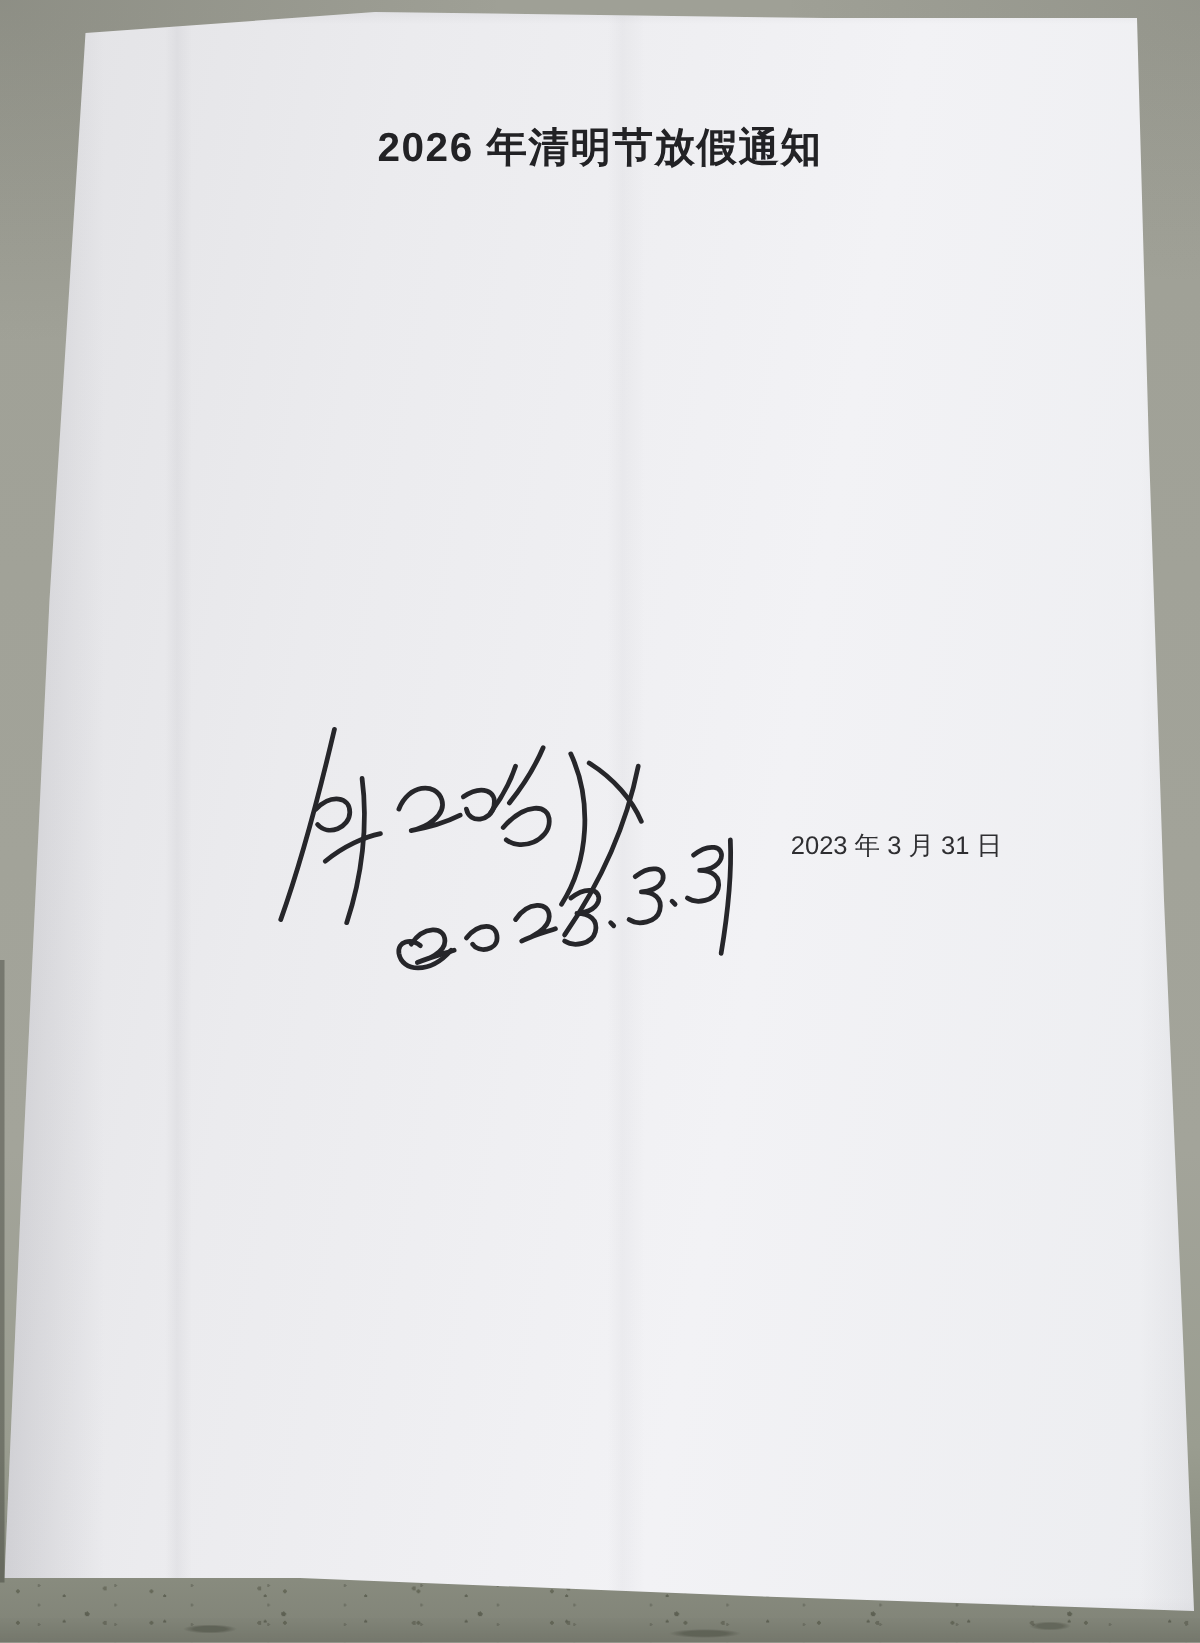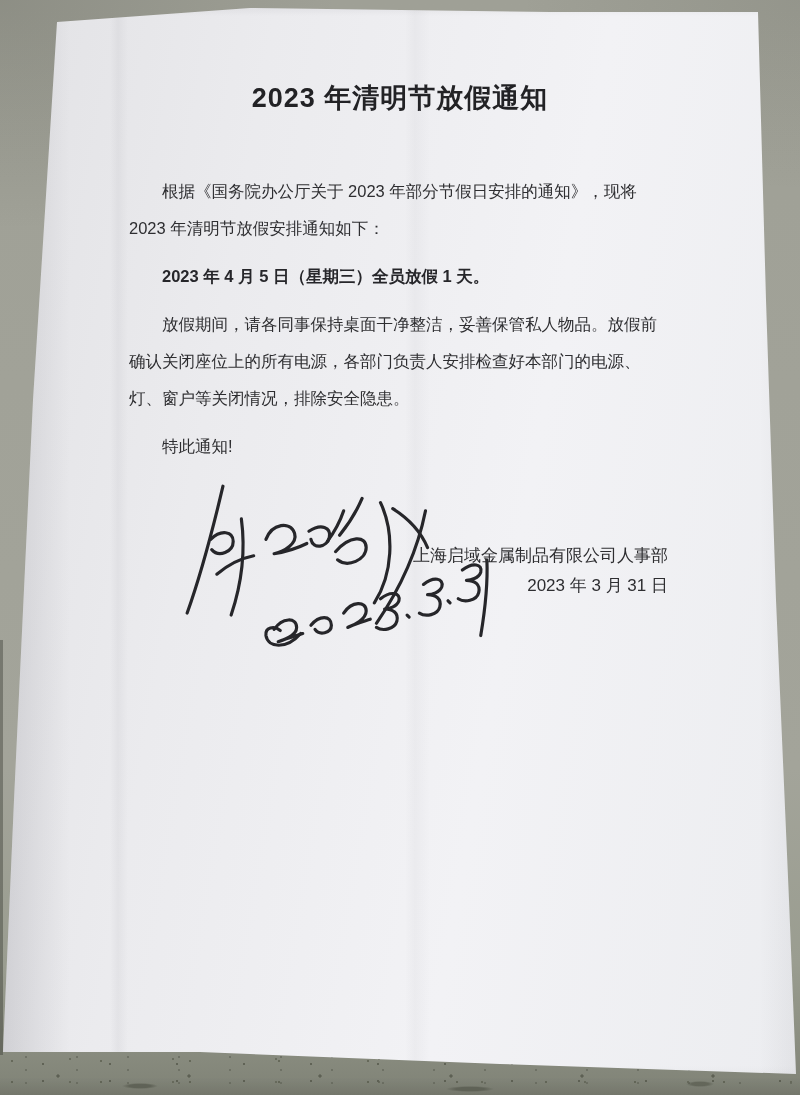--- a/index.html
+++ b/index.html
@@ -97,28 +97,22 @@
 <div class="photo">
 
   <div class="desk"></div>
   <div class="speckles"></div>
   <div class="desk-smudge"></div>
   <div class="desk-edge"></div>
 
   <div class="paper">
     <div class="sheen"></div>
 
-    <h1 class="title">2023 年清明节放假通知</h1>
+    <h1 class="title">2026 年清明节放假通知</h1>
 
-    <div class="body">
-      <p>根据《国务院办公厅关于 2023 年部分节假日安排的通知》，现将 2023 年清明节放假安排通知如下：</p>
-      <p class="bold">2023 年 4 月 5 日（星期三）全员放假 1 天。</p>
-      <p>放假期间，请各同事保持桌面干净整洁，妥善保管私人物品。放假前确认关闭座位上的所有电源，各部门负责人安排检查好本部门的电源、灯、窗户等关闭情况，排除安全隐患。</p>
-      <p>特此通知!</p>
-    </div>
 
     <svg class="signature" viewBox="0 0 305 168" role="img" aria-label="钟飞翔 2023.3.31">
 
       <path d="M42,6 C34,40 22,88 7,130"></path>
       <path d="M30,58 C40,48 52,50 52,60 C52,70 38,76 31,68"></path>
       <path d="M60,38 C64,68 60,102 50,132"></path>
       <path d="M36,92 C48,82 62,76 72,74"></path>
 
       <path d="M84,58 C90,42 108,40 112,52 C115,62 102,70 92,72 C104,70 116,66 124,62"></path>
       <path d="M126,50 C138,42 148,46 146,56 C144,66 130,68 128,58"></path>
@@ -136,17 +130,16 @@
       <path d="M160,130 C168,118 182,118 182,128 C182,136 170,142 164,144 C172,140 180,138 186,136"></path>
       <path d="M196,116 C206,108 216,110 214,118 C212,124 204,126 200,126 C208,126 214,130 212,138 C210,146 198,148 192,144"></path>
       <path d="M222,132 l2,2"></path>
       <path d="M238,102 C248,94 258,96 256,104 C254,110 246,112 242,112 C250,112 256,116 254,124 C252,132 240,134 234,130"></path>
       <path d="M262,118 l2,2"></path>
       <path d="M276,88 C286,80 296,82 294,90 C292,96 284,98 280,98 C288,98 294,102 292,110 C290,118 278,120 272,116"></path>
       <path d="M300,78 C301,100 298,128 294,152"></path>
     </svg>
 
     <div class="signoff">
-      <div class="org">上海启域金属制品有限公司人事部</div>
       <div class="date">2023 年 3 月 31 日</div>
     </div>
   </div>
 </div>
 
 </body></html>

